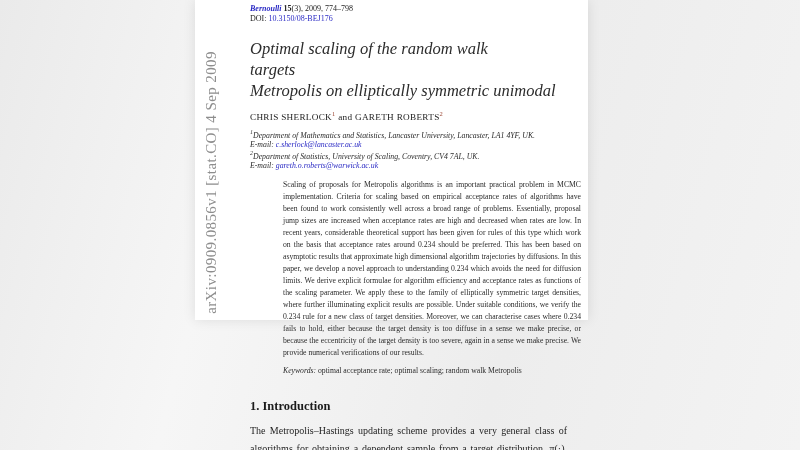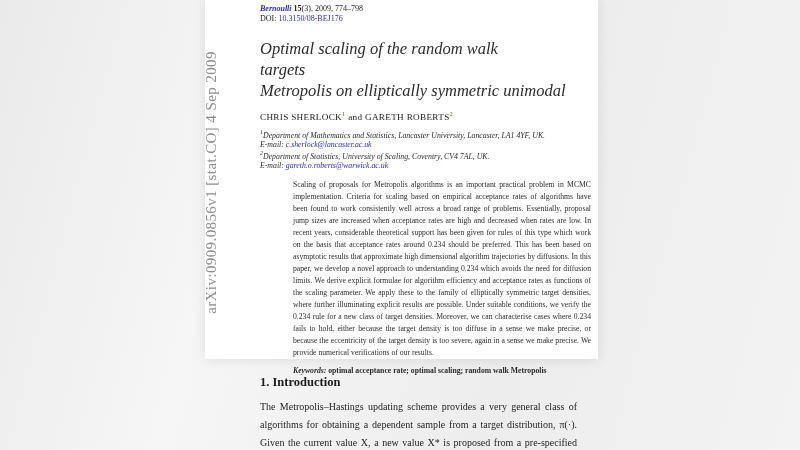--- a/index.html
+++ b/index.html
@@ -2,40 +2,40 @@
 <html><head>
 <meta charset="utf-8">
 <style>
   html, body { margin: 0; padding: 0; width: 800px; height: 450px; overflow: hidden; }
   body { font-family: "Liberation Serif", serif; }
   .stage {
     position: relative; width: 800px; height: 450px;
     background: linear-gradient(105deg, #eaeaea 0%, #f6f6f6 30%, #ededed 65%, #f3f3f3 100%);
   }
   .page {
-    position: absolute; left: 205px; top: 0; width: 393px; height: 359px;
+    position: absolute; left: 195px; top: 0; width: 393px; height: 320px;
     background: #ffffff; box-shadow: 0 0 12px rgba(0,0,0,0.10);
   }
   .content { padding: 4px 5px 0 55px; color: #222; }
   .link { color: #2a2ac4; text-decoration: none; cursor: pointer; }
   .it { font-style: italic; }
   .bold { font-weight: bold; }
 
   .journal-line, .doi-line { font-size: 8px; line-height: 9.5px; }
   .paper-title { font-size: 16.5px; line-height: 21px; font-weight: normal; color: #2c2c2c; margin: 15px 0 0 0; font-style: italic; }
   .authors { margin-top: 9px; font-size: 9.2px; letter-spacing: 0.3px; color: #1d1d1d; }
   .fnmark { font-size: 6.5px; color: #9c4633; }
   .affils { margin-top: 6px; font-size: 7.8px; line-height: 9.2px; font-style: italic; color: #2b2b2b; }
   .affil-sup { font-size: 6px; color: #333; }
   .abstract {
     margin: 9px 2px 0 33px; font-size: 7.7px; line-height: 12px;
     text-align: justify; color: #2b2b2b;
   }
-  .keywords { margin: 7px 2px 0 33px; font-size: 7.7px; color: #2b2b2b; font-weight: bold; }
-  .section-heading { margin-top: 0; font-size: 12.5px; font-weight: bold; color: #1c1c1c; }
+  .keywords { margin: 7px 2px 0 33px; font-size: 7.7px; color: #2b2b2b; }
+  .section-heading { margin-top: 24px; font-size: 12.5px; font-weight: bold; color: #1c1c1c; }
   .intro { margin: 8px 16px 0 0; font-size: 10px; line-height: 18px; text-align: justify; color: #242424; }
   .reprint-box {
     margin: 10px 0 0 33px; border: 1px solid #3c3c3c; padding: 3px 6px;
     font-size: 7.7px; line-height: 9.8px; color: #2b2b2b;
   }
 
   .arxiv-stamp {
     position: absolute; left: 51px; top: 174px; width: 320px;
     text-align: center; transform: rotate(-90deg);
     font-size: 15px; color: #8d8d8d; letter-spacing: 0.4px; white-space: nowrap;

